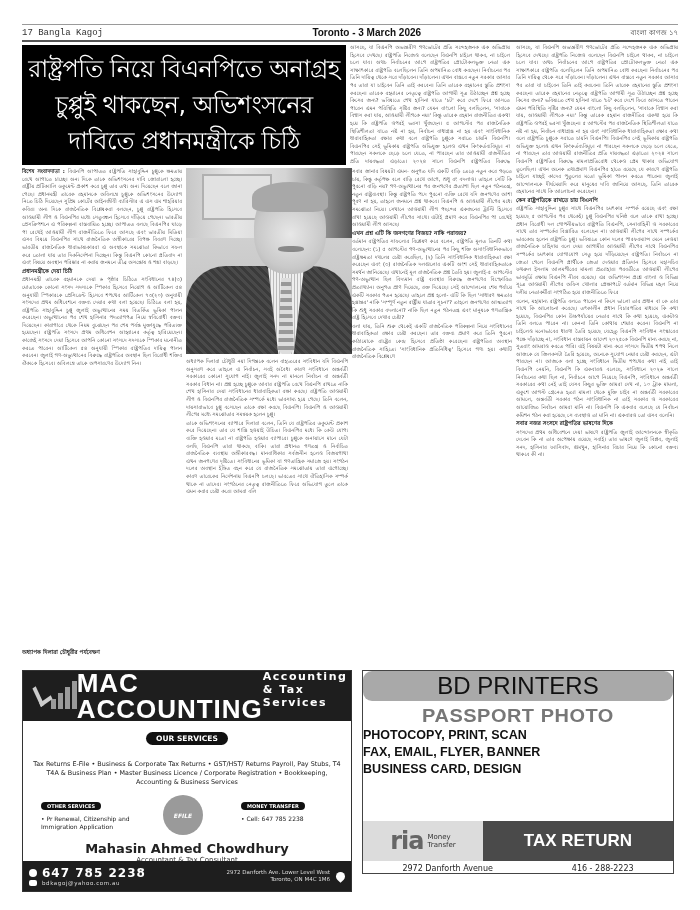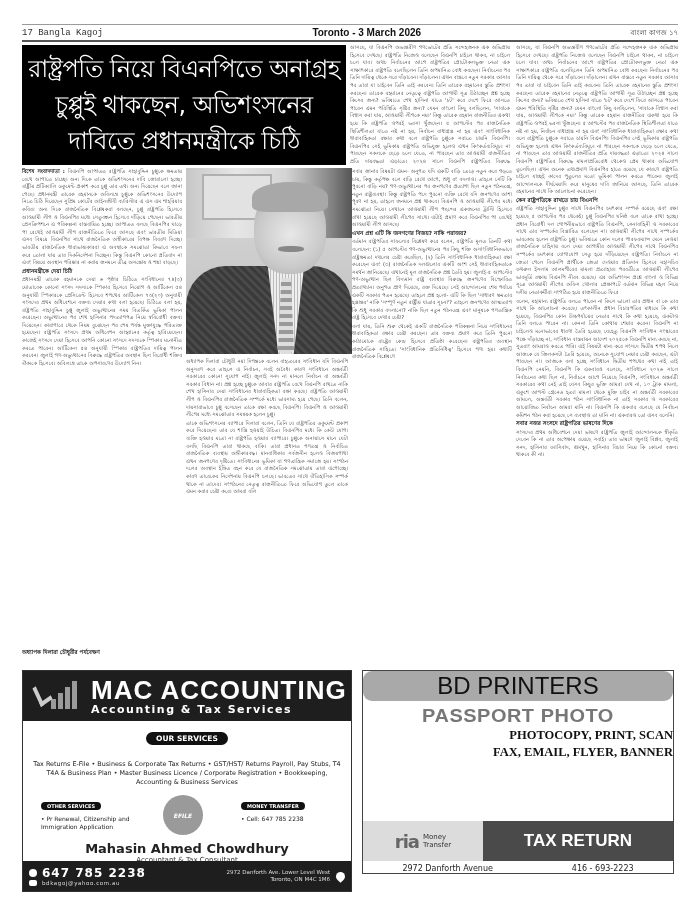--- a/index.html
+++ b/index.html
@@ -29,21 +29,21 @@
   .photo .body { position: absolute; left: 0; top: 98px; width: 166px; height: 100px; background: repeating-linear-gradient(45deg, #3a3a3a 0 3px, #4a4a4a 3px 6px); border-radius: 40px 40px 0 0; }
   .photo .shirt { position: absolute; left: 82px; top: 100px; width: 36px; height: 90px; background: repeating-linear-gradient(90deg, #eee 0 2px, #bbb 2px 3px); clip-path: polygon(0 0, 100% 0, 70% 100%, 30% 100%); }
   .photo .tie { position: absolute; left: 92px; top: 110px; width: 16px; height: 80px; background: repeating-linear-gradient(0deg, #999 0 4px, #ddd 4px 8px); clip-path: polygon(20% 0, 80% 0, 100% 90%, 50% 100%, 0 90%); }
 
   
   .ad-mac { position: absolute; top: 670px; left: 22px; width: 330px; height: 222px; border: 1px solid #333; background: #fff; }
   .mac-top { height: 50px; background: #1e1e1e; color: #fff; display: flex; align-items: center; padding-left: 18px; }
   .mac-logo { width: 36px; height: 30px; position: relative; margin-right: 14px; }
   .mac-logo .bar { position: absolute; bottom: 2px; width: 5px; background: #9a9a9a; }
   .mac-logo .check { position: absolute; left: 0; top: 6px; width: 34px; height: 20px; border-left: 4px solid #ccc; border-bottom: 4px solid #ccc; transform: rotate(-35deg) skewX(-10deg); transform-origin: left bottom; width: 14px; }
-  .mac-title { display: flex; flex-direction: column; }
+  .mac-title { display: flex; flex-direction: row; }
   .mac-title .name { font-family: "Liberation Sans", sans-serif; font-weight: bold; font-size: 26px; letter-spacing: 1px; line-height: 26px; }
   .mac-title .tag { font-family: "DejaVu Sans", sans-serif; font-weight: bold; font-size: 11px; letter-spacing: 1.5px; }
   .pill { display: inline-block; background: #111; color: #fff; font-family: "DejaVu Sans", sans-serif; font-weight: bold; border-radius: 10px; }
   .mac-services-h { text-align: center; margin-top: 5px; }
   .mac-services-h .pill { font-size: 7.5px; padding: 2px 10px; }
   .mac-services { text-align: center; font-family: "DejaVu Sans", sans-serif; font-size: 6.4px; line-height: 9px; color: #222; margin: 15px 6px 0; }
   .mac-mid { position: relative; height: 48px; margin-top: 6px; }
   .mac-mid .other { position: absolute; left: 18px; top: 0; width: 120px; }
   .mac-mid .other .pill, .mac-mid .money .pill { font-size: 5px; padding: 1px 6px; }
   .mac-mid .other .txt, .mac-mid .money .txt { font-size: 6px; line-height: 8px; margin-top: 3px; color: #222; }
@@ -57,24 +57,24 @@
   .mac-bottom .phone { font-family: "DejaVu Sans", sans-serif; font-weight: bold; font-size: 12px; letter-spacing: 1px; display: flex; align-items: center; gap: 5px; }
   .mac-bottom .email { font-size: 5.5px; letter-spacing: 0.6px; display: flex; align-items: center; gap: 5px; color: #ddd; }
   .mac-bottom .icon-dot { width: 8px; height: 8px; border-radius: 50%; background: #fff; display: inline-block; }
   .mac-bottom .icon-mail { width: 8px; height: 6px; border-radius: 2px; background: #fff; display: inline-block; }
   .mac-bottom .addr { font-size: 5.5px; text-align: right; line-height: 7px; color: #ddd; margin-right: 6px; }
   .mac-bottom .pin { width: 9px; height: 9px; border-radius: 50% 50% 50% 0; transform: rotate(-45deg); background: #fff; }
 
   .ad-bd { position: absolute; top: 670px; left: 362px; width: 312px; height: 204px; border: 1px solid #444; background: #fff; }
   .bd-top { height: 30px; background: #a9a9a9; color: #111; text-align: center; font-family: "Liberation Sans", sans-serif; font-size: 24px; line-height: 30px; border-radius: 9px; }
   .bd-passport { text-align: center; font-family: "Liberation Sans", sans-serif; font-weight: bold; font-size: 19px; color: #777; letter-spacing: 0.5px; margin-top: 4px; line-height: 22px; transform: scaleX(1.05); }
-  .bd-line { text-align: right; font-family: Liberation Serif, serif; font-weight: bold; font-size: 12.5px; color: #111; line-height: 17px; }
+  .bd-line { text-align: left; font-family: Liberation Sans, sans-serif; font-weight: bold; font-size: 12.5px; color: #111; line-height: 17px; }
   .bd-split { position: absolute; left: 0; right: 0; top: 150px; height: 40px; display: flex; }
   .bd-ria { width: 120px; background: #dcdcdc; display: flex; align-items: center; justify-content: center; gap: 4px; }
-  .bd-ria .ria { font-family: "DejaVu Sans", sans-serif; font-weight: bold; font-size: 18px; color: #666; letter-spacing: -1px; }
+  .bd-ria .ria { font-family: "DejaVu Sans", sans-serif; font-weight: bold; font-size: 24px; color: #666; letter-spacing: -1px; }
   .bd-ria .mt { font-size: 7px; line-height: 8px; color: #333; }
   .bd-tax { flex: 1; background: #4a4a4a; color: #fff; font-family: "Liberation Sans", sans-serif; font-weight: bold; font-size: 17px; display: flex; align-items: center; justify-content: center; }
   .bd-foot { position: absolute; left: 0; right: 0; bottom: 0; height: 14px; display: flex; justify-content: space-around; font-size: 8px; color: #222; align-items: flex-end; }
 </style>
 </head>
 <body>
 
 <div class="folio">
   <span class="left">17 Bangla Kagoj</span>
   <span class="center">Toronto - 3 March 2026</span>
@@ -180,24 +180,25 @@
     </div>
     <div class="pin"></div>
   </div>
 </div>
 
 <div class="ad-bd">
   <div class="bd-top">BD PRINTERS</div>
   <div class="bd-passport">PASSPORT PHOTO</div>
   <div class="bd-line">PHOTOCOPY, PRINT, SCAN</div>
   <div class="bd-line">FAX, EMAIL, FLYER, BANNER</div>
+  <div class="bd-line">BUSINESS CARD, DESIGN</div>
   <div class="bd-split">
     <div class="bd-ria">
       <span class="ria">ria</span>
       <span class="mt"><span>Money</span><br><span>Transfer</span></span>
     </div>
     <div class="bd-tax">TAX RETURN</div>
   </div>
   <div class="bd-foot">
     <span>2972 Danforth Avenue</span>
-    <span>416 - 693-2223</span>
+    <span>416 - 288-2223</span>
   </div>
 </div>
 
 </body></html>

